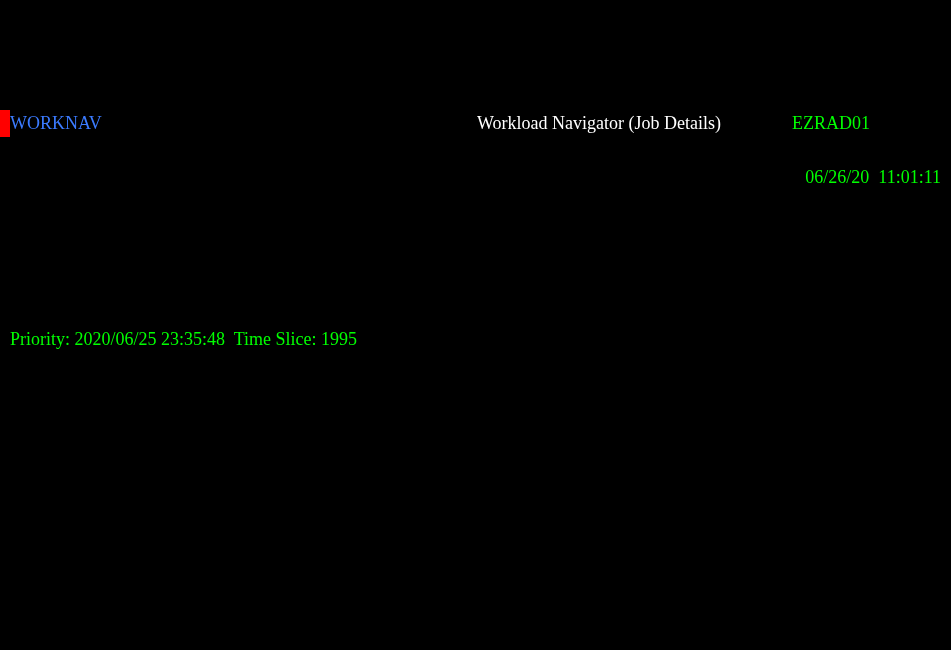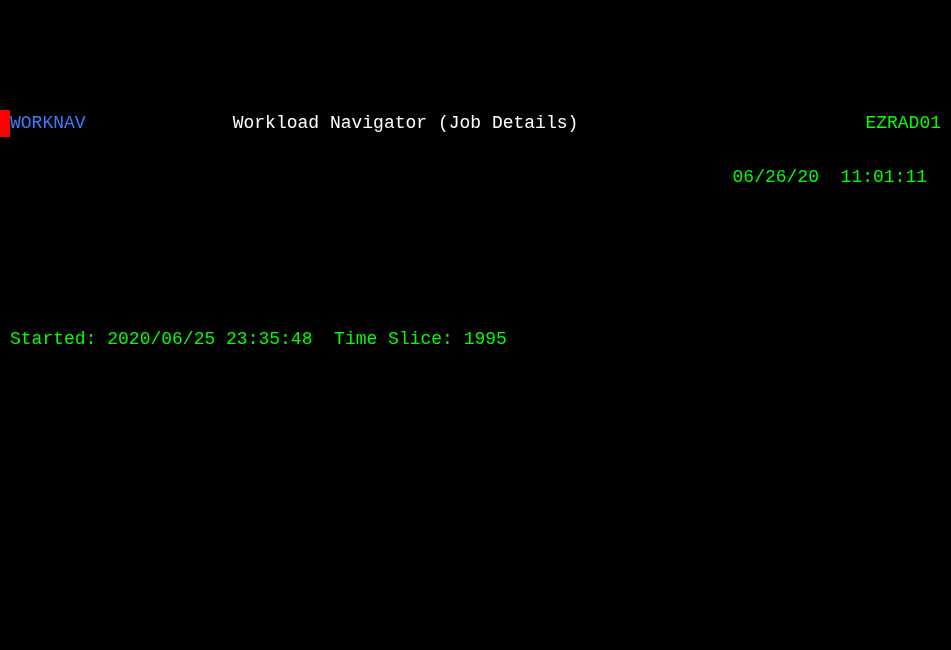--- a/index.html
+++ b/index.html
@@ -1,54 +1,54 @@
 <!DOCTYPE html>
 <html><head>
 <meta charset="utf-8">
 <style>
-  * { margin: 0; padding: 0; box-sizing: border-box; }
+  * { margin: 0; padding: 0; box-sizing: border-box; font-family: Liberation Serif, serif; }
   body {
     background: #000;
     font-family: "Courier New", Courier, monospace;
     font-size: 18px;
     line-height: 1.5;
     color: #00ff00;
     width: 951px;
     height: 650px;
     overflow: hidden;
     padding: 2px 0 0 0;
     white-space: pre;
   }
   .row { white-space: pre; }
   .green { color: #00ff00; }
   .white { color: #ffffff; }
   .blue  { color: #3b7bff; }
   .redbar { background: #ff0000; display: inline-block; width: 10px; }
   .header-top { display: flex; }
   .header-left { width: 90px; padding-left: 0; }
-  .header-center { flex: 1; text-align: center; }
-  .header-right { width: 230px; text-align: right; padding-right: 10px; }
-  .dtline { text-align: right; padding-right: 24px; }
+  .header-center { flex: 1; text-align: right; }
+  .header-right { width: 230px; text-align: center; padding-right: 10px; }
+  .dtline { text-align: right; padding-right: 10px; }
   .content { padding-left: 10px; }
 </style>
 </head>
 <body>
 
 
 
 <div class="row header-top">
   <span class="header-left"><span class="redbar">&nbsp;</span><span class="blue">WORKNAV</span></span>
   <span class="header-center white">Workload Navigator (Job Details)</span>
   <span class="header-right green">EZRAD01</span>
 </div>
 <div class="row dtline green"><span>06/26/20</span>  <span>11:01:11</span></div>
 
 <div class="content">
 <div class="row">&nbsp;</div>
-<div class="row green"><span>Started:</span> <span>2020/06/25 23:35:48</span>  <span>Time Slice:</span> <span>1995</span></div>
+<div class="row green"><span>Priority:</span> <span>2020/06/25 23:35:48</span>  <span>Time Slice:</span> <span>1995</span></div>
 <div class="row">&nbsp;</div>
 
 
 
 
 
 
 
 
 

